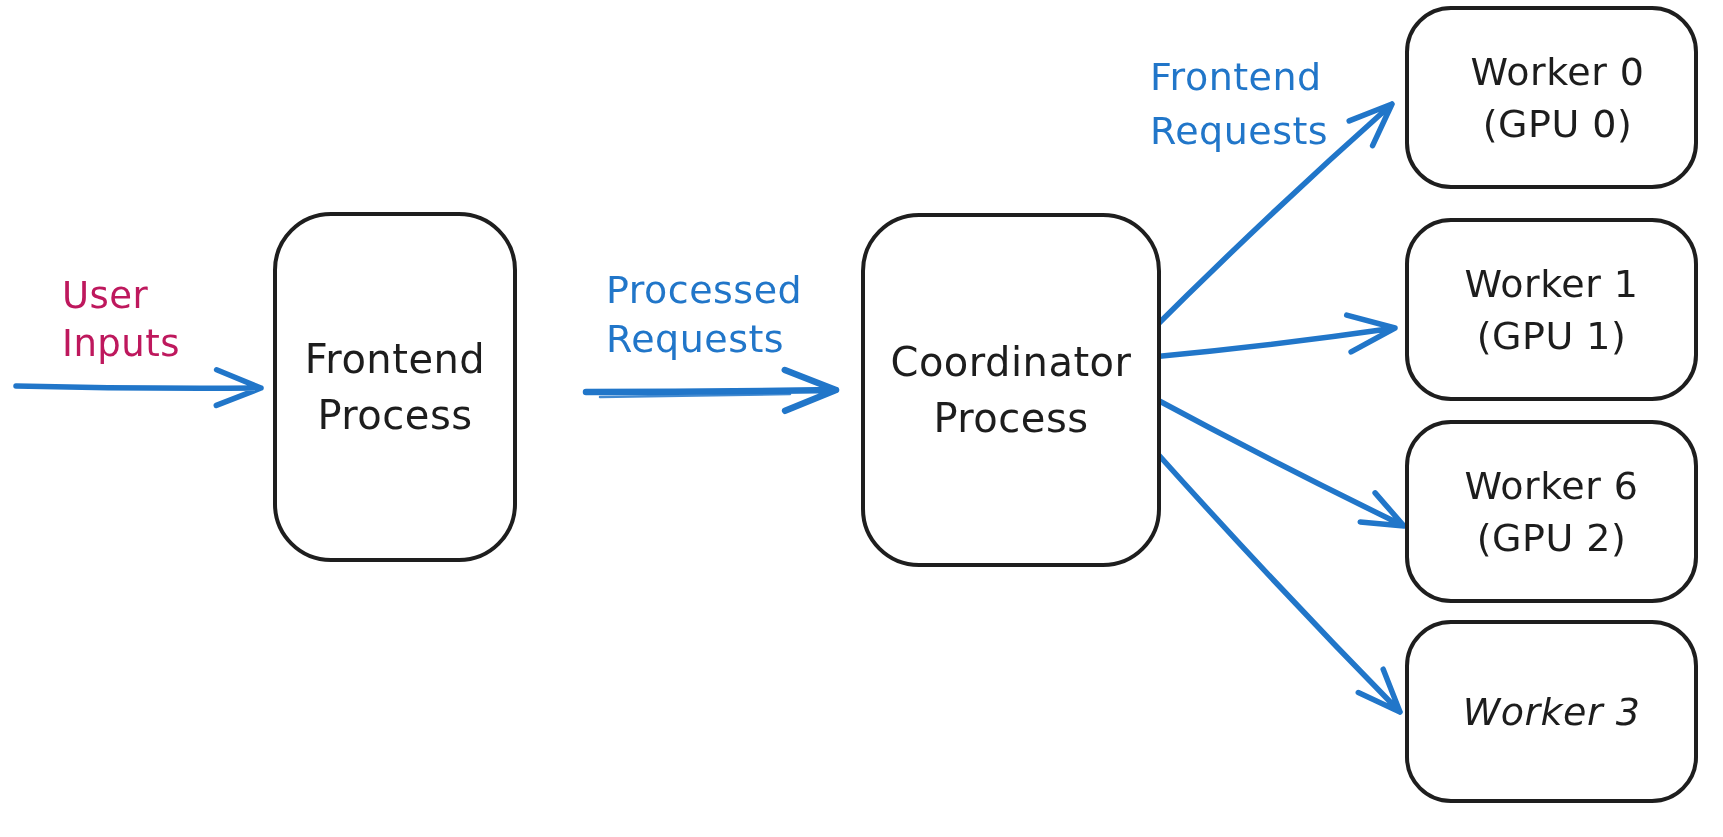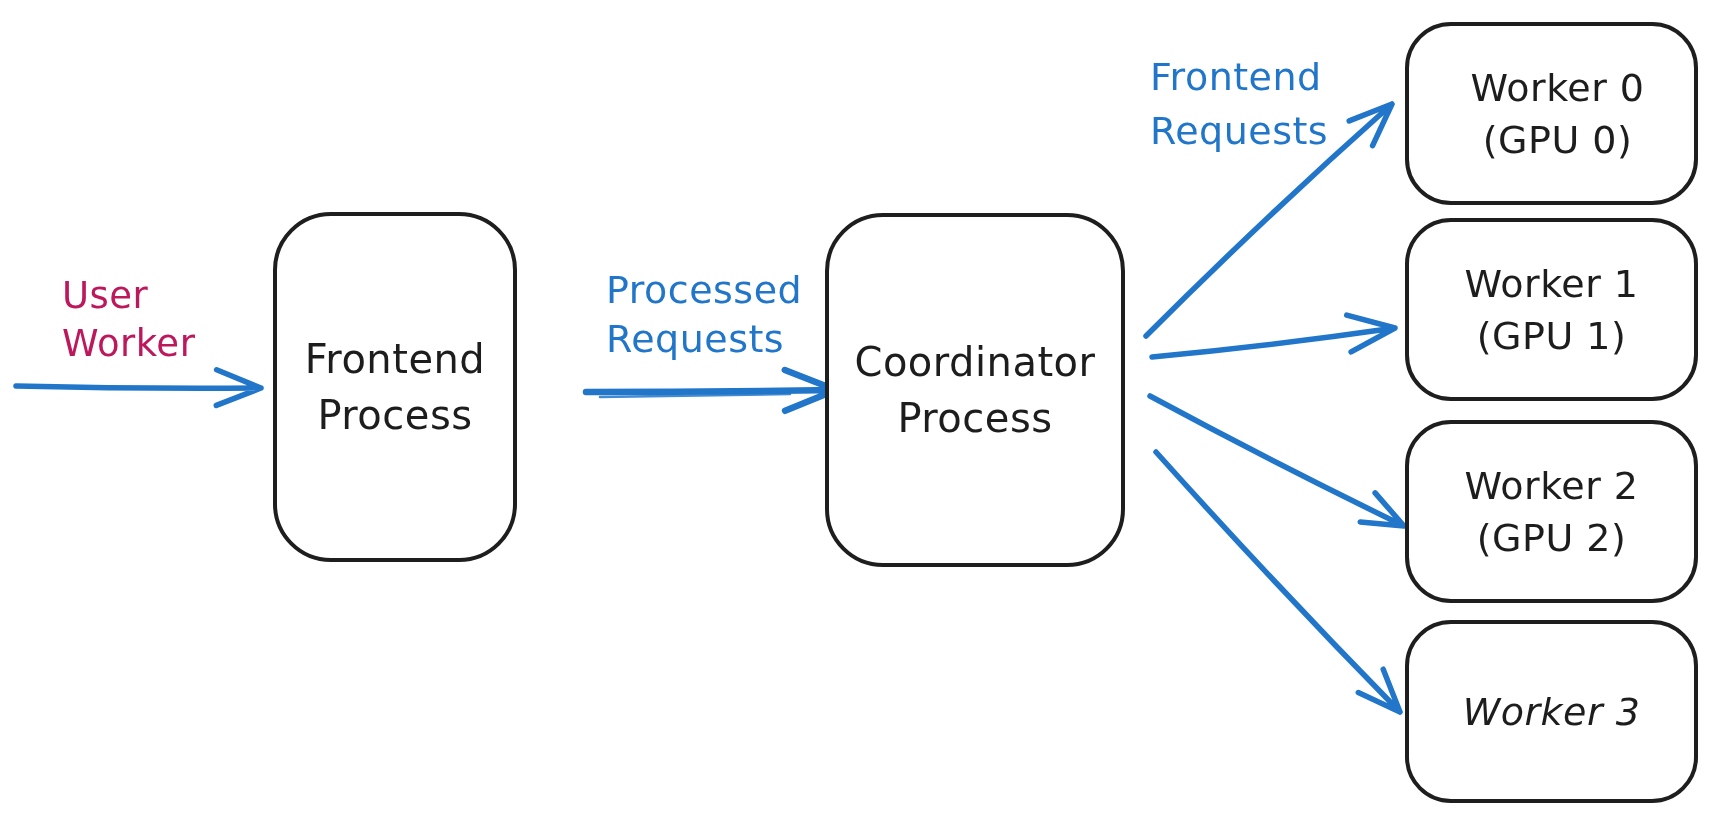--- a/index.html
+++ b/index.html
@@ -36,32 +36,32 @@
     letter-spacing: 0.5px;
   }
   .node .line { display: block; }
   #node-frontend {
     left: 273px; top: 212px;
     width: 244px; height: 350px;
     border-radius: 58px;
     font-size: 40px; line-height: 56px;
   }
   #node-coordinator {
-    left: 825px; top: 213px;
+    left: 861px; top: 213px;
     width: 300px; height: 354px;
     border-radius: 58px;
     font-size: 40px; line-height: 56px;
   }
   .worker-node {
     left: 1405px;
     width: 293px; height: 183px;
     border-radius: 46px;
     font-size: 38px; line-height: 52px;
   }
-  #node-worker0 { top: 22px; padding-left: 12px; }
+  #node-worker0 { top: 6px; padding-left: 12px; }
   #node-worker1 { top: 218px; }
   #node-worker2 { top: 420px; }
   #node-worker3 { top: 620px; font-style: italic; }
   .edge-label {
     position: absolute;
     color: #2176c9;
     font-weight: 500;
     letter-spacing: 0.5px;
     white-space: nowrap;
   }
@@ -94,21 +94,21 @@
     <path class="arrow" stroke-width="6.5" stroke="#2176c9" d="M 586 392 Q 711.0079997440123 391.99996800153593 836 390 M 784.8 370.0 L 836 390 L 785.1 410.8"></path>
     <path class="arrow" stroke-width="2.5" opacity="0.85" stroke="#2176c9" d="M 600 397 Q 695 395.5 790 394"></path>
     <path class="arrow" stroke-width="5.5" stroke="#2176c9" d="M 1146 336 Q 1265.5694883755848 216.36247474307703 1392 104 M 1349.2 120.9 L 1392 104 L 1372.6 145.7"></path>
     <path class="arrow" stroke-width="5.5" stroke="#2176c9" d="M 1152 357 Q 1273.85550203907 345.4788619135866 1395 328 M 1346.7 315.1 L 1395 328 L 1351.1 351.9"></path>
     <path class="arrow" stroke-width="5.5" stroke="#2176c9" d="M 1150 396 Q 1275.633185031505 463.670546169213 1404 526 M 1375.1 492.9 L 1404 526 L 1360.2 521.9"></path>
     <path class="arrow" stroke-width="5.5" stroke="#2176c9" d="M 1156 452 Q 1275.0832509330494 584.7372568166767 1400 712 M 1383.2 669.2 L 1400 712 L 1358.3 692.5"></path>
   </svg>
 
   <div class="edge-label" id="label-user-inputs" style="color: #be185d;">
     <span class="line">User</span><br>
-    <span class="line">Worker</span>
+    <span class="line">Inputs</span>
   </div>
 
   <div class="edge-label" id="label-processed-requests" style="color: rgb(33, 118, 201);">
     <span class="line">Processed</span><br>
     <span class="line">Requests</span>
   </div>
 
   <div class="edge-label" id="label-scheduled-requests" style="color: rgb(33, 118, 201);">
     <span class="line">Frontend</span><br>
     <span class="line">Requests</span>
@@ -128,21 +128,21 @@
     <span class="line">Worker 0</span>
     <span class="line">(GPU 0)</span>
   </div>
 
   <div class="node worker-node" id="node-worker1">
     <span class="line">Worker 1</span>
     <span class="line">(GPU 1)</span>
   </div>
 
   <div class="node worker-node" id="node-worker2">
-    <span class="line">Worker 2</span>
+    <span class="line">Worker 6</span>
     <span class="line">(GPU 2)</span>
   </div>
 
   <div class="node worker-node" id="node-worker3">
     <span class="line">Worker 3</span>
   </div>
 
 </div>
 
 </body></html>

